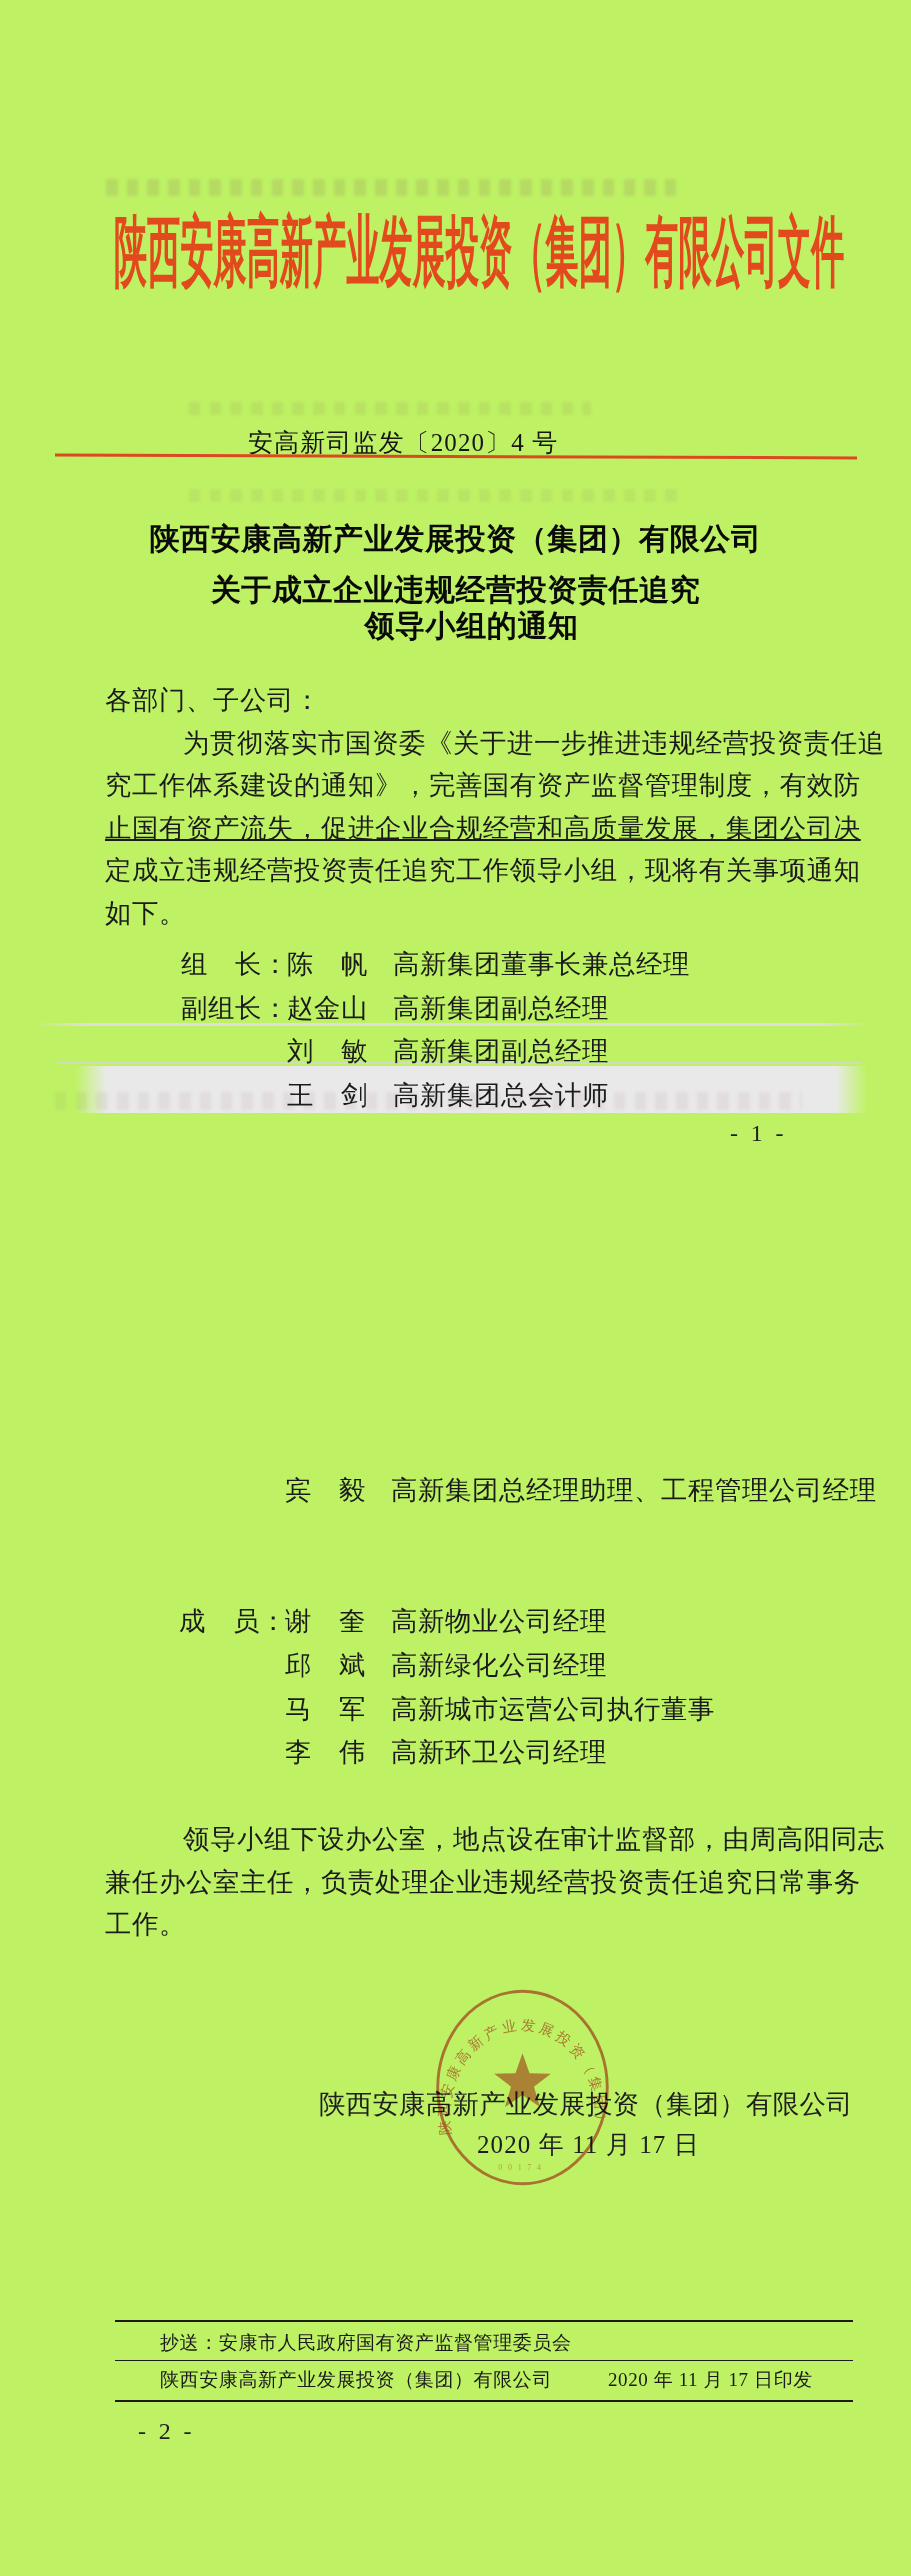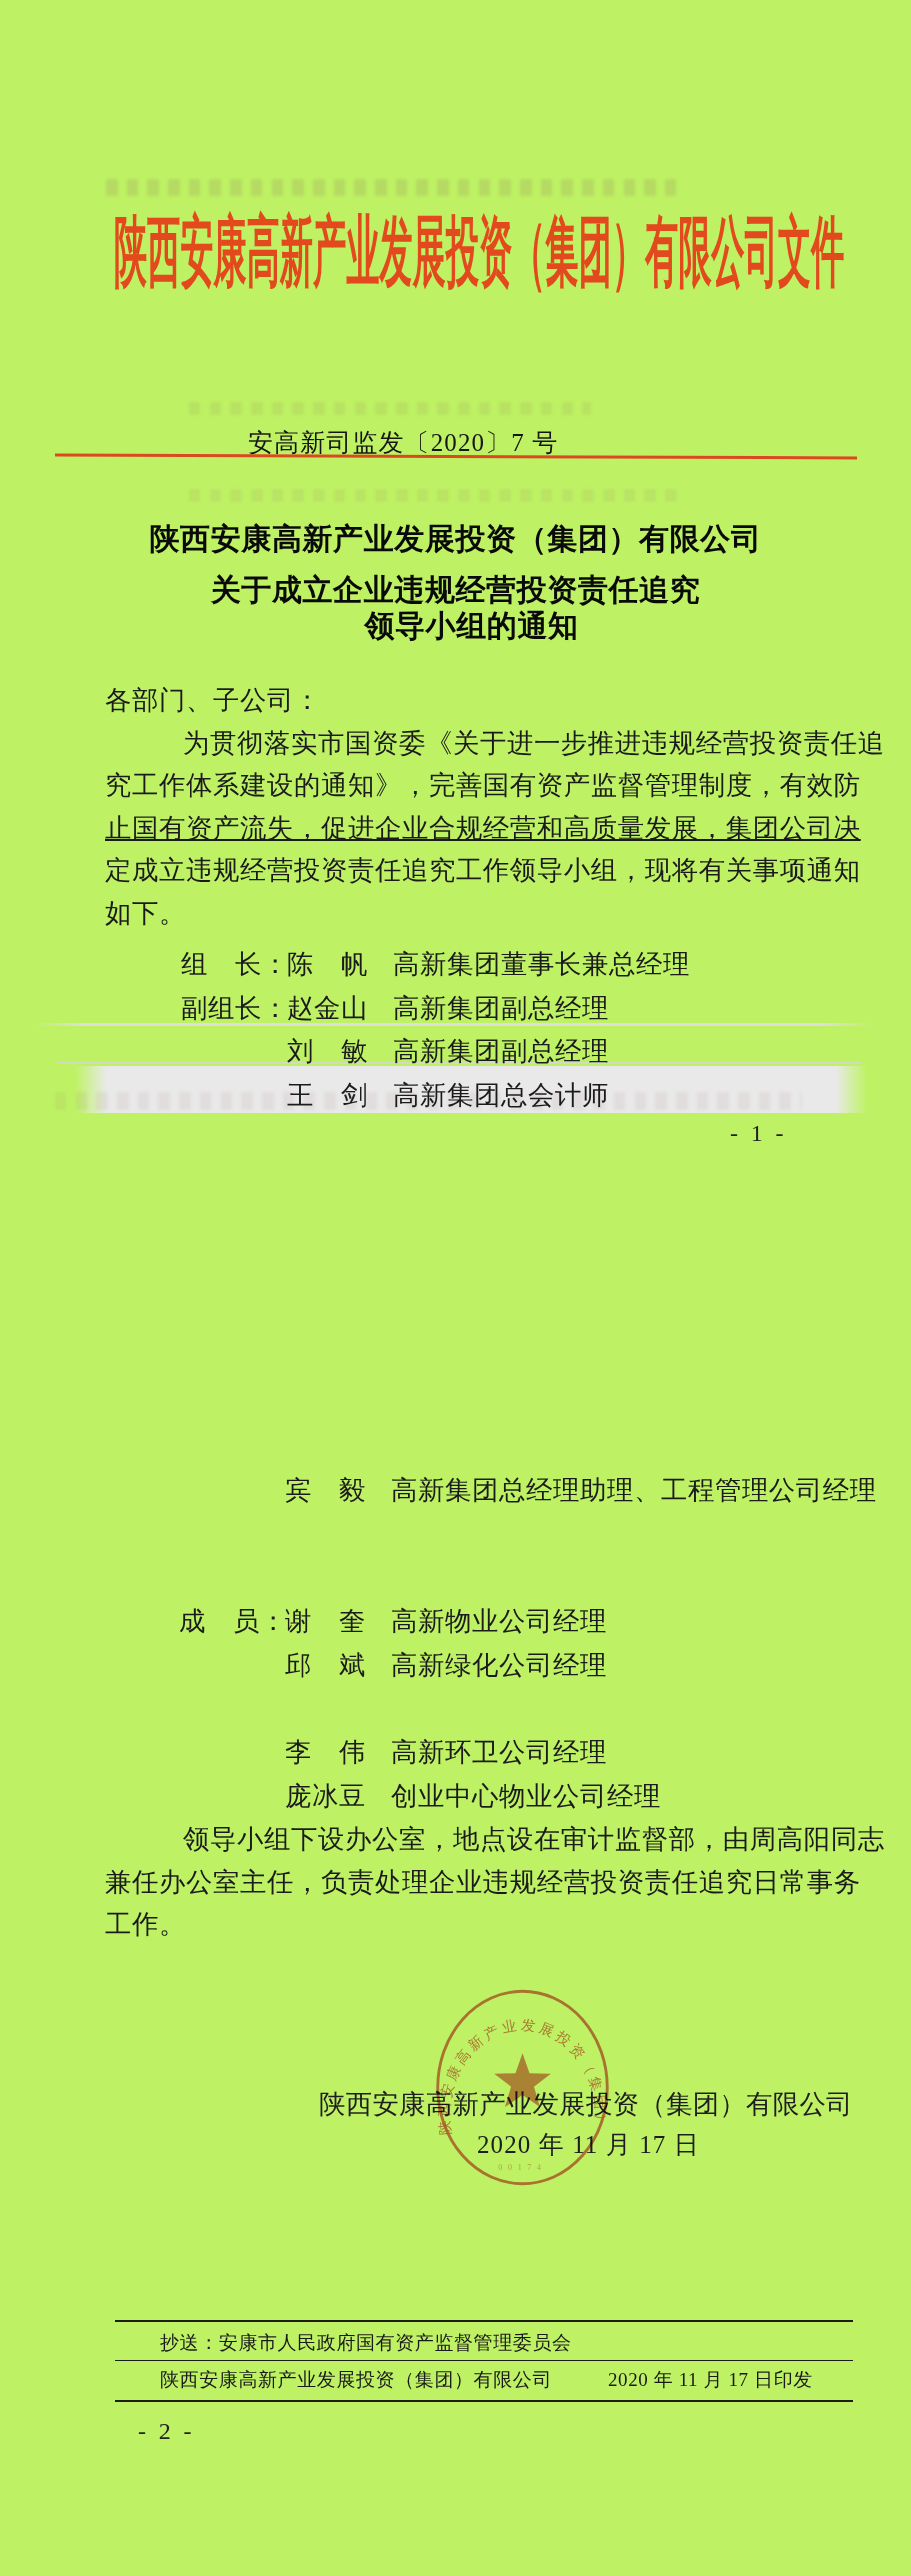--- a/index.html
+++ b/index.html
@@ -42,21 +42,21 @@
   <div class="artifact bleed" style="left:189px;top:489px;width:488px;height:12.6px;opacity:.6;"></div>
   <div class="artifact" style="left:34px;top:1023px;width:838px;height:2.9px;background:linear-gradient(90deg,rgba(0,0,0,0),#dedede 6%,#dedede 94%,rgba(0,0,0,0));"></div>
   <div class="artifact" style="left:75px;top:1066px;width:792px;height:47px;background:linear-gradient(90deg,rgba(0,0,0,0),#e9e9e9 4%,#e9e9e9 96%,rgba(0,0,0,0));"></div>
   <div class="artifact" style="left:57px;top:1062px;width:804px;height:2.3px;background:#d6d6d6;opacity:.8;"></div>
   <div class="artifact bleed" style="left:55px;top:1092px;width:747px;height:18.4px;opacity:.55;"></div>
 
   <div class="banner-wrap">
     <span class="banner-text">陕西安康高新产业发展投资（集团）有限公司文件</span>
   </div>
 
-  <div class="line docnum" style="left:248px;top:430px;">安高新司监发〔2020〕7 号</div>
+  <div class="line docnum" style="left:248px;top:430px;">安高新司监发〔2020〕4 号</div>
 
   <div class="red-rule"></div>
 
   <div class="title-line" style="top:519px;">陕西安康高新产业发展投资（集团）有限公司</div>
   <div class="title-line" style="top:570px;">关于成立企业违规经营投资责任追究</div>
   <div class="title-line" style="top:606px;padding-left:16px;">领导小组的通知</div>
 
   <div class="line body-size" style="left:105px;top:687px;">各部门、子公司：</div>
 
   <div class="line body-size" style="left:183px;top:730px;">为贯彻落实市国资委《关于进一步推进违规经营投资责任追</div>
@@ -82,25 +82,25 @@
 
   <div class="roster-row" style="left:179px;top:1473px;">
     <span class="lbl"></span><span class="nm">宾　毅</span><span class="ttl">高新集团总经理助理、工程管理公司经理</span>
   </div>
   <div class="roster-row" style="left:179px;top:1604px;">
     <span class="lbl">成　员：</span><span class="nm">谢　奎</span><span class="ttl">高新物业公司经理</span>
   </div>
   <div class="roster-row" style="left:179px;top:1648px;">
     <span class="lbl"></span><span class="nm">邱　斌</span><span class="ttl">高新绿化公司经理</span>
   </div>
+  <div class="roster-row" style="left:179px;top:1692px;">
+    <span class="lbl"></span><span class="nm">马　军</span><span class="ttl">高新城市运营公司执行董事</span>
+  </div>
   <div class="roster-row" style="left:179px;top:1735px;">
     <span class="lbl"></span><span class="nm">李　伟</span><span class="ttl">高新环卫公司经理</span>
-  </div>
-  <div class="roster-row" style="left:179px;top:1779px;">
-    <span class="lbl"></span><span class="nm">庞冰豆</span><span class="ttl">创业中心物业公司经理</span>
   </div>
 
   <div class="line body-size" style="left:183px;top:1826px;">领导小组下设办公室，地点设在审计监督部，由周高阳同志</div>
   <div class="line body-size" style="left:105px;top:1869px;">兼任办公室主任，负责处理企业违规经营投资责任追究日常事务</div>
   <div class="line body-size" style="left:105px;top:1911px;">工作。</div>
 
   <div class="line sig" style="left:319px;top:2091px;font-size:26.4px;letter-spacing:0.3px;">陕西安康高新产业发展投资（集团）有限公司</div>
   <div class="line sig" style="left:477px;top:2132px;font-size:25px;letter-spacing:1.1px;">2020 年 11 月 17 日</div>
 
   <svg class="seal" width="189" height="207" viewBox="0 0 330 360">

